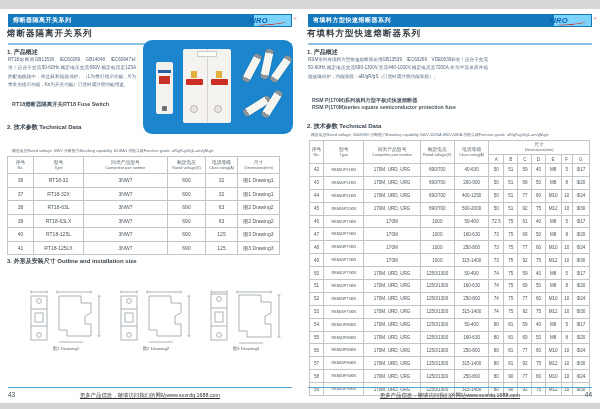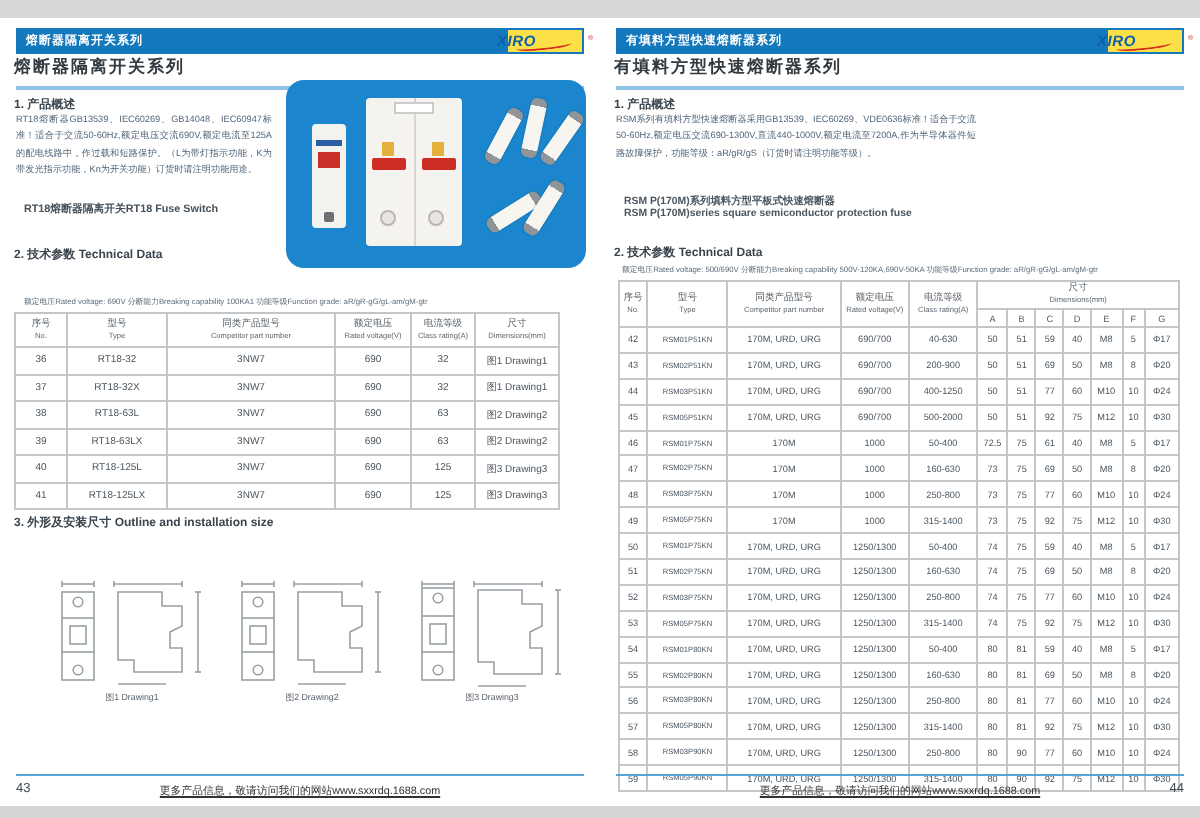--- a/index.html
+++ b/index.html
@@ -5,21 +5,21 @@
   html,body{margin:0;padding:0;background:#e8e8e6;}
   .canvas{position:relative;width:600px;height:409px;background:#fbfbfa;overflow:hidden;
           font-family:"Liberation Sans",sans-serif;}
   .top-strip{position:absolute;left:0;top:0;width:600px;height:9px;background:#d8d8d6;}
   .bottom-strip{position:absolute;left:0;top:403px;width:600px;height:6px;background:#d4d4d2;}
   .page{position:absolute;top:9px;width:300px;height:394px;background:#ffffff;}
   #pageL{left:0;} #pageR{left:300px;}
 
   .hbar{position:absolute;left:8px;right:8px;top:5px;height:13px;background:#1478bd;display:flex;align-items:center;}
   .hbar-text{color:#fff;font-size:6px;font-weight:bold;padding-left:5px;letter-spacing:.5px;}
-  .logo{position:absolute;right:1px;top:1px;bottom:1px;width:37px;background:#fde047;
+  .logo{position:absolute;right:1px;top:1px;bottom:1px;width:37px;background:#7dd3fc;
         display:flex;align-items:center;justify-content:center;gap:25px;}
   .logo-text{font-size:7.5px;font-weight:bold;font-style:italic;color:#0d5fae;letter-spacing:.3px;line-height:1;}
   .logo-reg{color:#d42b1e;font-size:3.5px;margin-left:1px;margin-bottom:4px;}
   .logo-swoosh{position:absolute;left:4px;top:6px;width:28px;height:3px;border-bottom:1px solid #d42b1e;
         border-radius:0 0 60% 60%;transform:rotate(-6deg);}
 
   .title{position:absolute;left:7px;top:19px;font-size:8.5px;font-weight:bold;color:#333b42;letter-spacing:1px;}
   .title-rule{position:absolute;left:8px;right:8px;top:33.5px;height:2px;background:#8fc3e6;}
   .sec{position:absolute;left:7px;font-size:6px;font-weight:bold;color:#3a444e;}
   .s1{top:39px;} .s2L{top:114px;} .s2R{top:113px;} .s3L{top:248px;}

